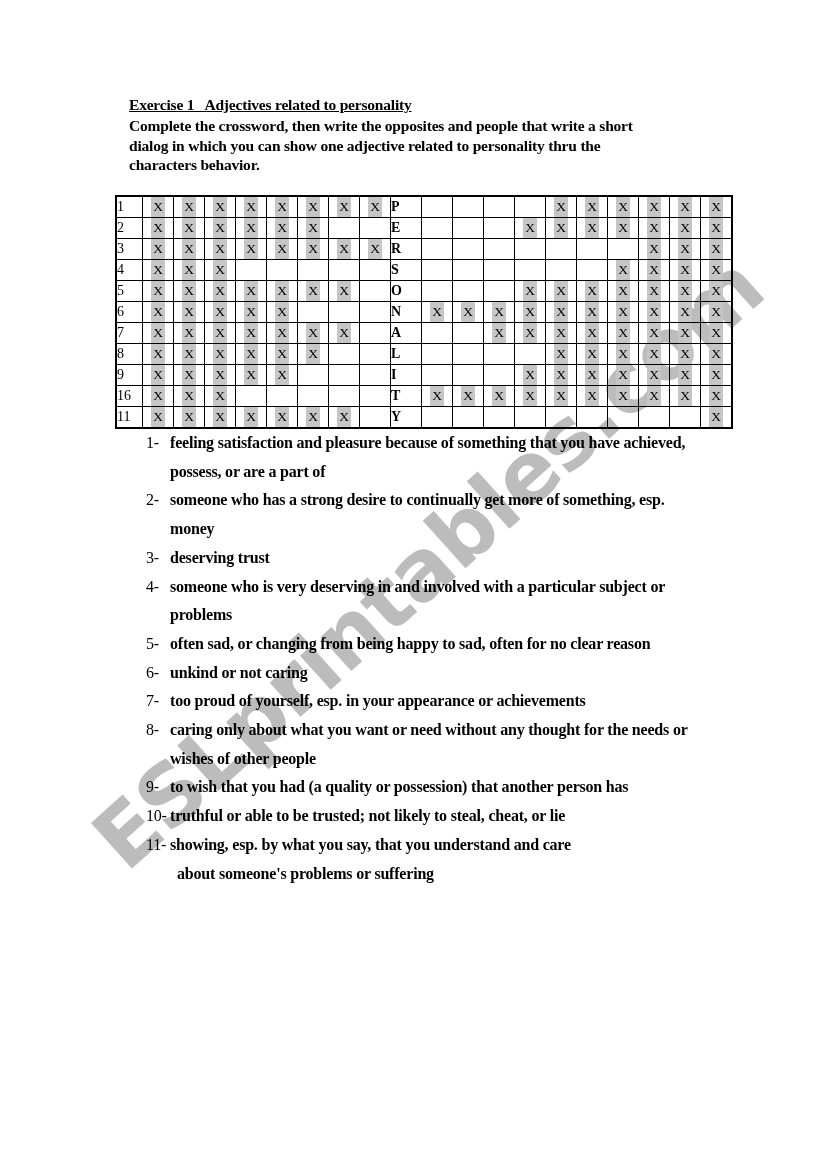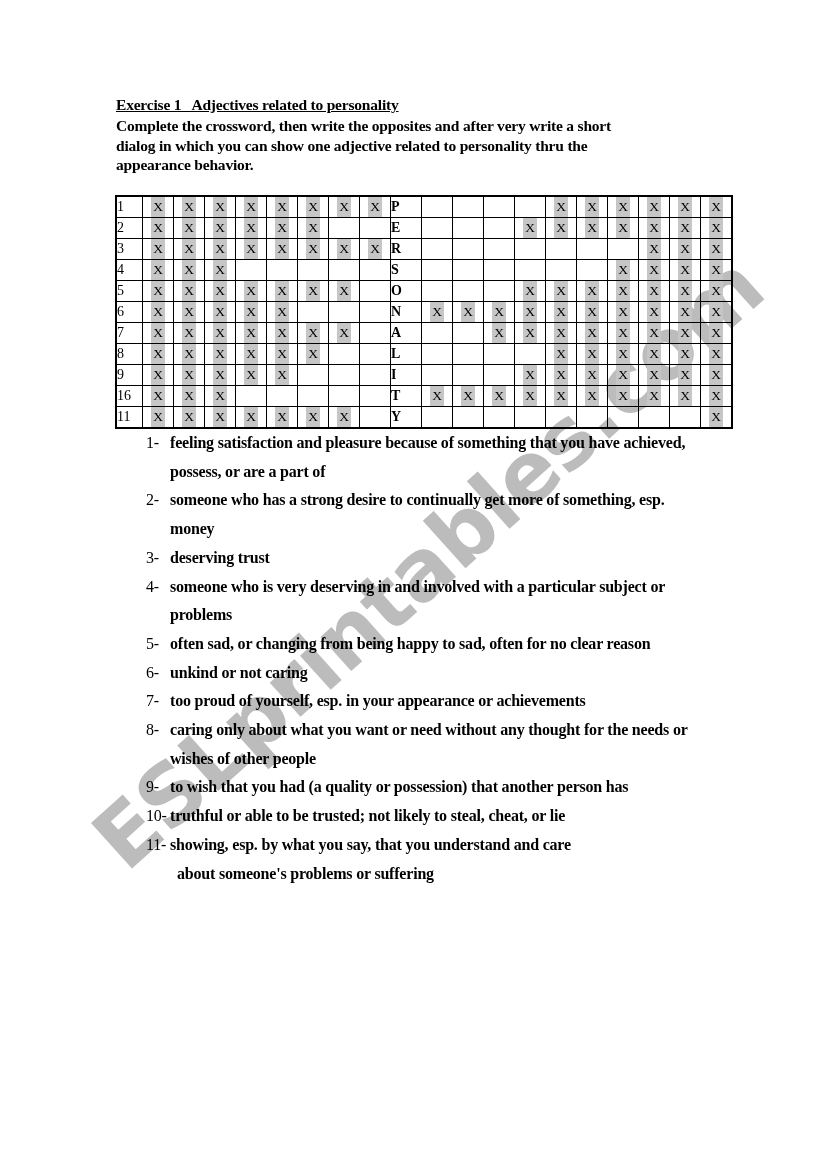--- a/index.html
+++ b/index.html
@@ -10,21 +10,21 @@
   
   .watermark {
     position:absolute; left:428px; top:563px; z-index:0;
     transform:translate(-50%,-50%) rotate(-42deg);
     font-family:"DejaVu Sans", sans-serif; font-weight:bold;
     font-size:84px; color:#bcbcbc; white-space:nowrap; letter-spacing:-1px;
   }
   .layer { position:absolute; z-index:1; }
 
   
-  .header { left:116px; top:96px; }
+  .header { left:129px; top:96px; }
   .title {
     margin:0; font-size:15.5px; font-weight:bold; text-decoration:underline;
     white-space:pre; letter-spacing:-0.2px;
   }
   .instr { margin:2px 0 0 0; }
   .instr-line {
     font-size:15.5px; font-weight:bold; line-height:19.6px;
     white-space:nowrap; letter-spacing:-0.2px;
   }
 
@@ -54,23 +54,23 @@
 </head>
 <body>
 
 <div class="page">
 
   <div class="watermark">ESLprintables.com</div>
 
   <div class="layer header">
     <h1 class="title">Exercise 1   Adjectives related to personality</h1>
     <div class="instr">
-      <div class="instr-line">Complete the crossword, then write the opposites and after very write a short</div>
+      <div class="instr-line">Complete the crossword, then write the opposites and people that write a short</div>
       <div class="instr-line">dialog in which you can show one adjective related to personality thru the</div>
-      <div class="instr-line">appearance behavior.</div>
+      <div class="instr-line">characters behavior.</div>
     </div>
   </div>
 
   <div class="layer grid-wrap">
     <table class="grid">
       <tbody id="grid-body">
           <tr>
             <td class="numcol">1</td>
             <td class="cell">
               <span class="xband">X</span>

